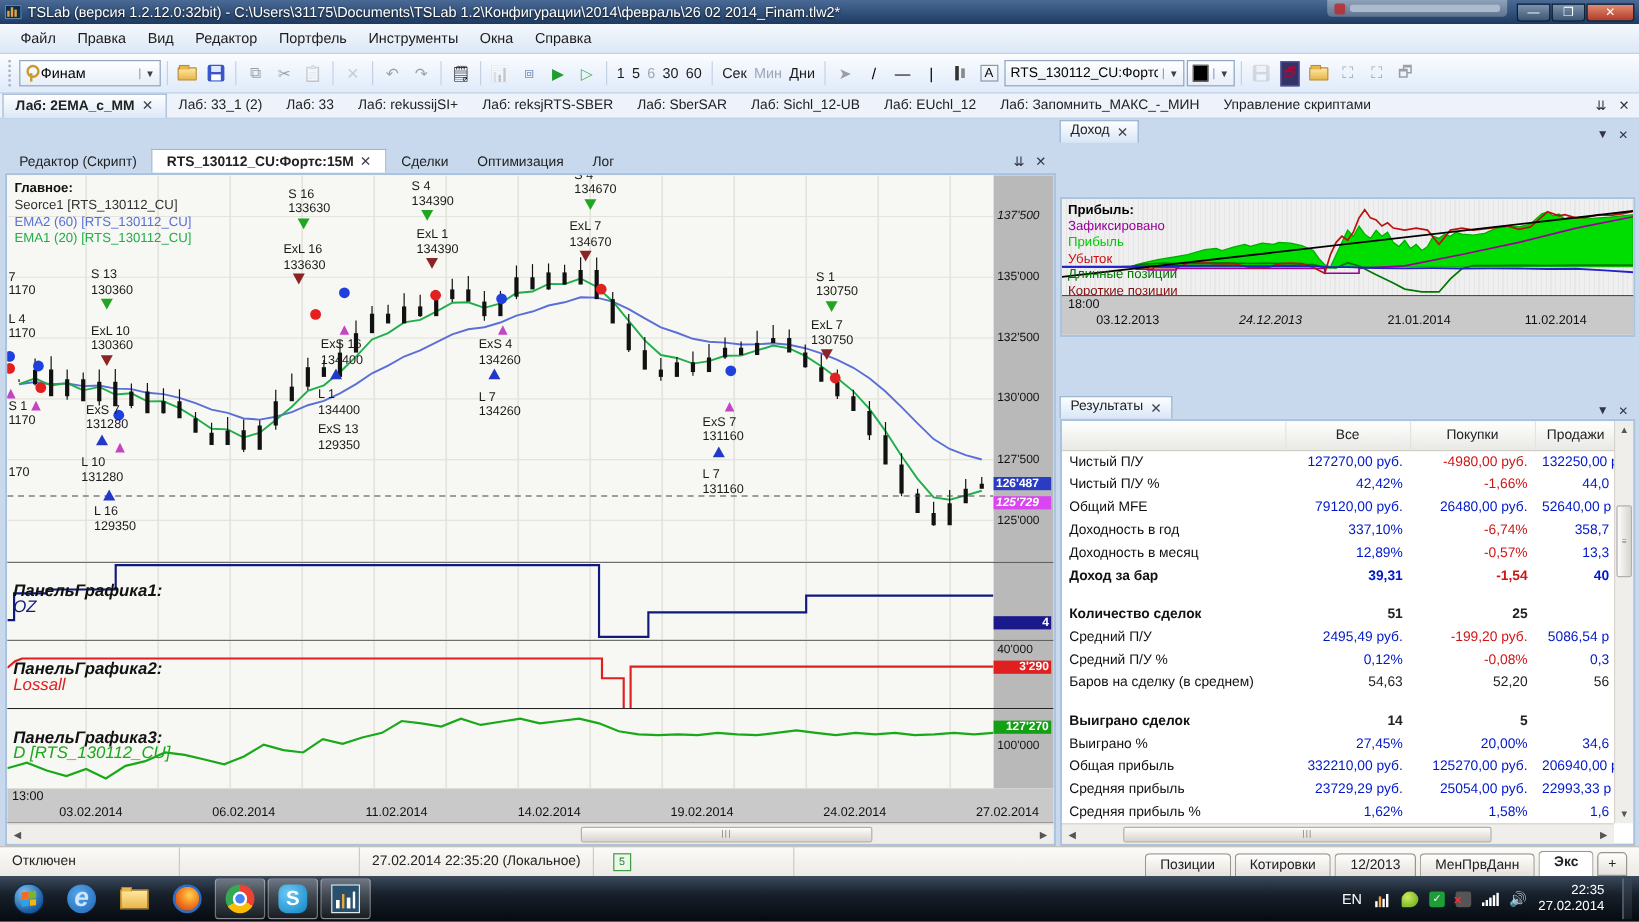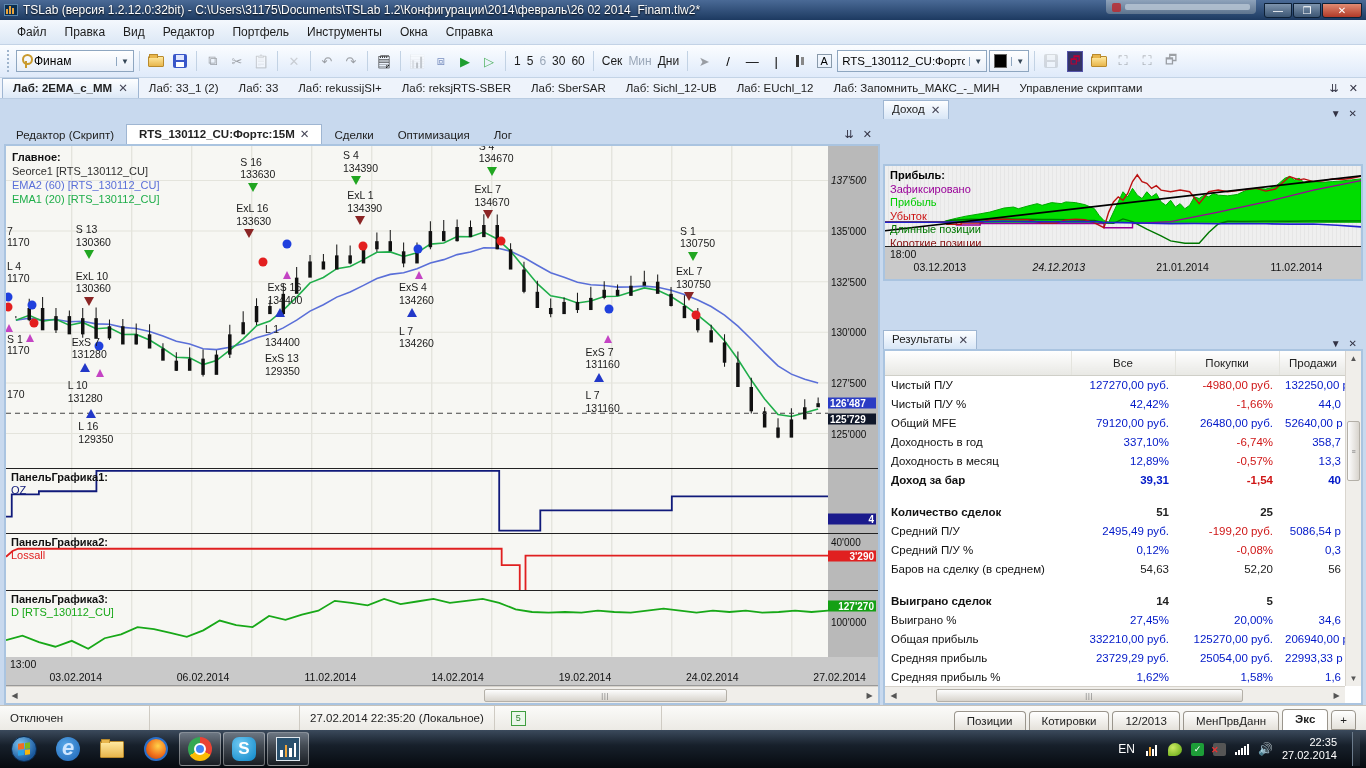--- a/index.html
+++ b/index.html
@@ -76,21 +76,21 @@
   .arr { width:0; height:0; display:inline-block; }
   .arr.gd { border-left:5px solid transparent; border-right:5px solid transparent; border-top:9px solid #21a621; }
   .arr.rd { border-left:5px solid transparent; border-right:5px solid transparent; border-top:9px solid #8b2525; }
   .arr.bu { border-left:5px solid transparent; border-right:5px solid transparent; border-bottom:9px solid #2238c8; }
   .dot { position:absolute; width:9px; height:9px; border-radius:50%; transform:translate(-50%,-50%); z-index:3; }
   .dot.red { background:#e31f1f; }
   .dot.blue { background:#2040dd; }
   .mtri { position:absolute; width:0; height:0; border-left:4px solid transparent; border-right:4px solid transparent; border-bottom:8px solid #c444c4; transform:translate(-50%,-50%); z-index:3; }
   .lpart { position:absolute; left:1px; font-size:10.5px; color:#1a1a1a; z-index:4; }
 
-  .panel-label { position:absolute; top:2px; left:5px; font-size:11px; line-height:13px; z-index:4; }
+  .panel-label { position:absolute; top:17px; left:5px; font-size:14px; line-height:13px; z-index:4;font-style:italic; }
   .panel-label b { color:#111; }
 
   .xaxis-strip { height:30px; background:#c9c9c9; font-size:10.5px; color:#111; position:relative; border-bottom:1px solid #999; }
   .xaxis-strip .first { position:absolute; top:1px; left:4px; }
   .xaxis-strip .xd { position:absolute; top:14px; transform:translateX(-50%); white-space:nowrap; }
   .hscroll { height:17px; background:#f0eeea; display:flex; align-items:center; position:relative; border-top:1px solid #d6d2cb; }
   .hs-btn { width:17px; height:15px; font-size:8px; color:#555; display:flex; align-items:center; justify-content:center; }
   .hs-track { flex:1; position:relative; height:15px; }
   .hs-thumb { position:absolute; top:1px; height:13px; background:linear-gradient(#fdfdfd,#d8d4cd); border:1px solid #b4b0a8; border-radius:2px; display:flex; align-items:center; justify-content:center; font-size:7px; color:#777; letter-spacing:1px; }
 
@@ -610,21 +610,21 @@
             <div class="mtri" style="left: 73.2%; top: 60%;"></div>
           </div>
         <div class="yaxis" id="main-yaxis">
             <div class="ytick" style="top: 10.6918%; font-style: italic;">137'500</div>
             <div class="ytick" style="top: 26.4151%;">135'000</div>
             <div class="ytick" style="top: 42.1384%;">132'500</div>
             <div class="ytick" style="top: 57.8616%;">130'000</div>
             <div class="ytick" style="top: 73.5849%;">127'500</div>
             <div class="ytick" style="top: 89.3082%;">125'000</div>
             <div class="ybox" style="top: 79.956%; background: rgb(42, 60, 196);">126'487</div>
-            <div class="ybox" style="top: 84.7233%; background: #0f172a;">125'729</div>
+            <div class="ybox" style="top: 84.7233%; background: #d946ef; font-style: italic;">125'729</div>
           </div>
       </div>
       <div class="prow" style="height:66px">
         <div class="plot" id="p1-plot">
             <div class="panel-label"><b>ПанельГрафика1:</b><div style="color: rgb(16, 26, 122);">OZ</div></div>
             <svg class="lay" viewBox="0 0 1000 100" preserveAspectRatio="none">
               <line x1="80" y1="0" x2="80" y2="100" stroke="#ddddd5" stroke-width="1" vector-effect="non-scaling-stroke"></line>
               <line x1="153" y1="0" x2="153" y2="100" stroke="#ddddd5" stroke-width="1" vector-effect="non-scaling-stroke"></line>
               <line x1="226" y1="0" x2="226" y2="100" stroke="#ddddd5" stroke-width="1" vector-effect="non-scaling-stroke"></line>
               <line x1="299" y1="0" x2="299" y2="100" stroke="#ddddd5" stroke-width="1" vector-effect="non-scaling-stroke"></line>

